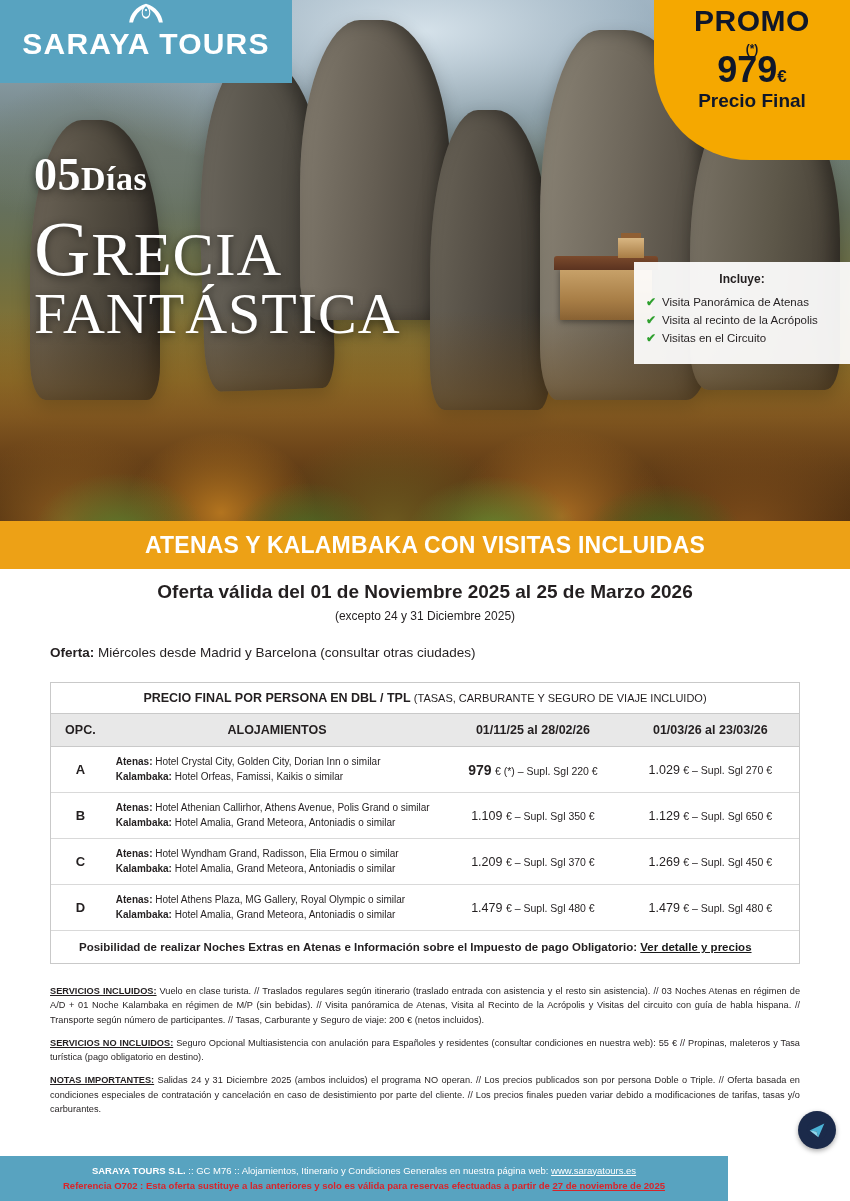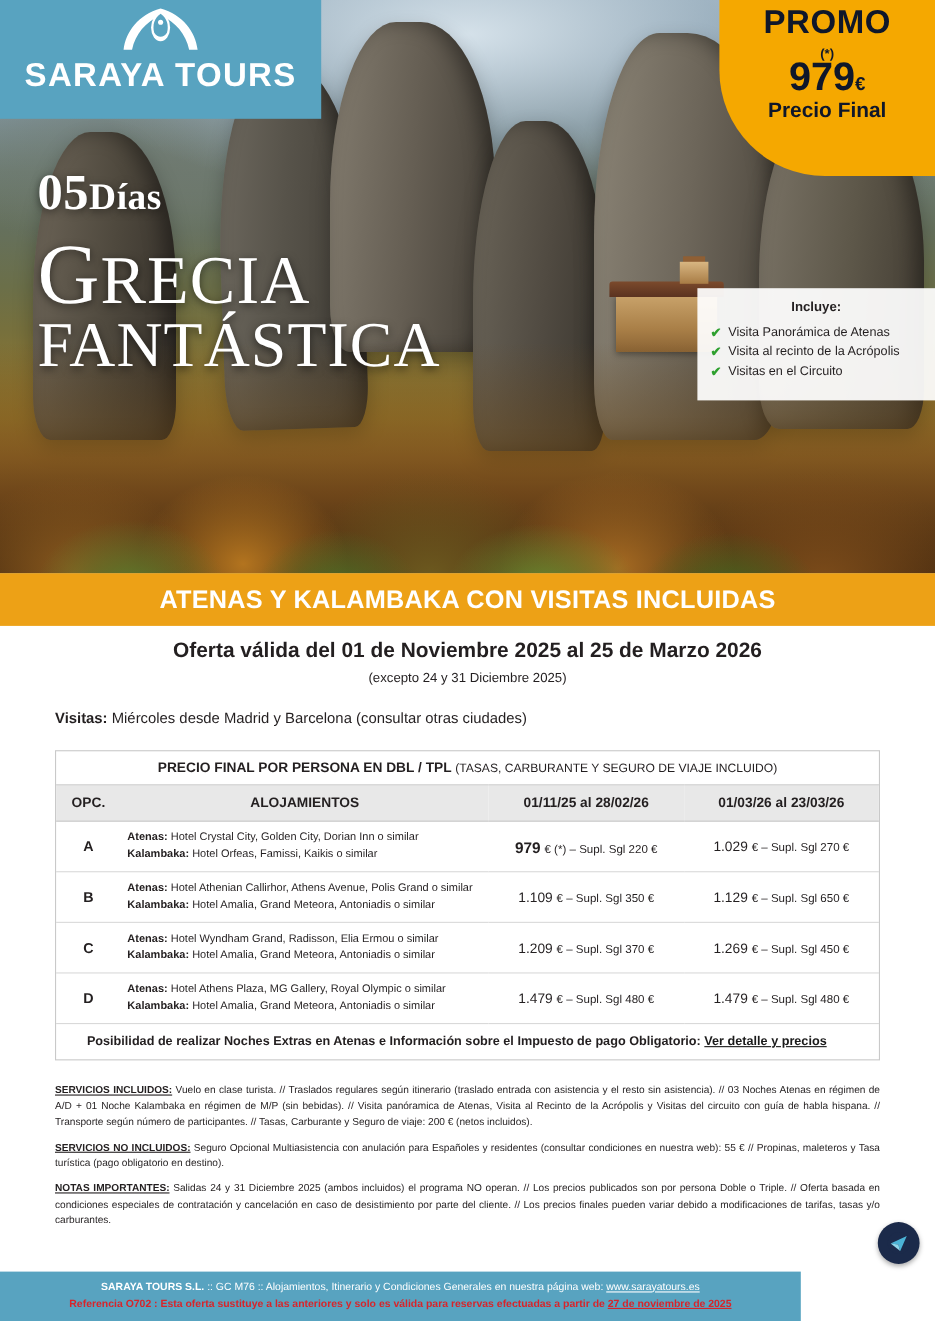--- a/index.html
+++ b/index.html
@@ -105,21 +105,21 @@
       radial-gradient(ellipse 14% 70% at 14% 110%, #5d7a2c 0%, rgba(93,122,44,0) 72%),
       radial-gradient(ellipse 12% 62% at 36% 112%, #4e6d26 0%, rgba(78,109,38,0) 72%),
       radial-gradient(ellipse 14% 66% at 58% 110%, #66862f 0%, rgba(102,134,47,0) 72%),
       radial-gradient(ellipse 13% 60% at 78% 112%, #47641f 0%, rgba(71,100,31,0) 72%);
   }
 
   
   .logo-box {
     position: absolute;
     left: 0; top: 0;
-    width: 292px; height: 108px;
+    width: 292px; height: 83px;
     background: #58a3c0;
     display: flex;
     flex-direction: column;
     align-items: center;
     padding-bottom: 22px;
   }
   .logo-mark { width: 86px; height: 52px; margin-bottom: 2px; }
   .logo-text {
     color: #ffffff;
     font-size: 30px;
@@ -365,21 +365,21 @@
   </div>
 </div>
 
 <div class="bar">ATENAS Y KALAMBAKA CON VISITAS INCLUIDAS</div>
 
 <div class="content">
   <div class="valid">Oferta válida del 01 de Noviembre 2025 al 25 de Marzo 2026</div>
   <div class="valid-sub">(excepto 24 y 31 Diciembre 2025)</div>
 
   <div class="salida">
-    <b>Visitas:</b>
+    <b>Oferta:</b>
     <span>Miércoles desde Madrid y Barcelona (consultar otras ciudades)</span>
   </div>
 
   <div class="table-wrap">
     <table>
       <thead>
         <tr class="t-head-top">
           <td colspan="4">
             <span>PRECIO FINAL POR PERSONA EN DBL / TPL</span>
             <span class="thin">(TASAS, CARBURANTE Y SEGURO DE VIAJE INCLUIDO)</span>

